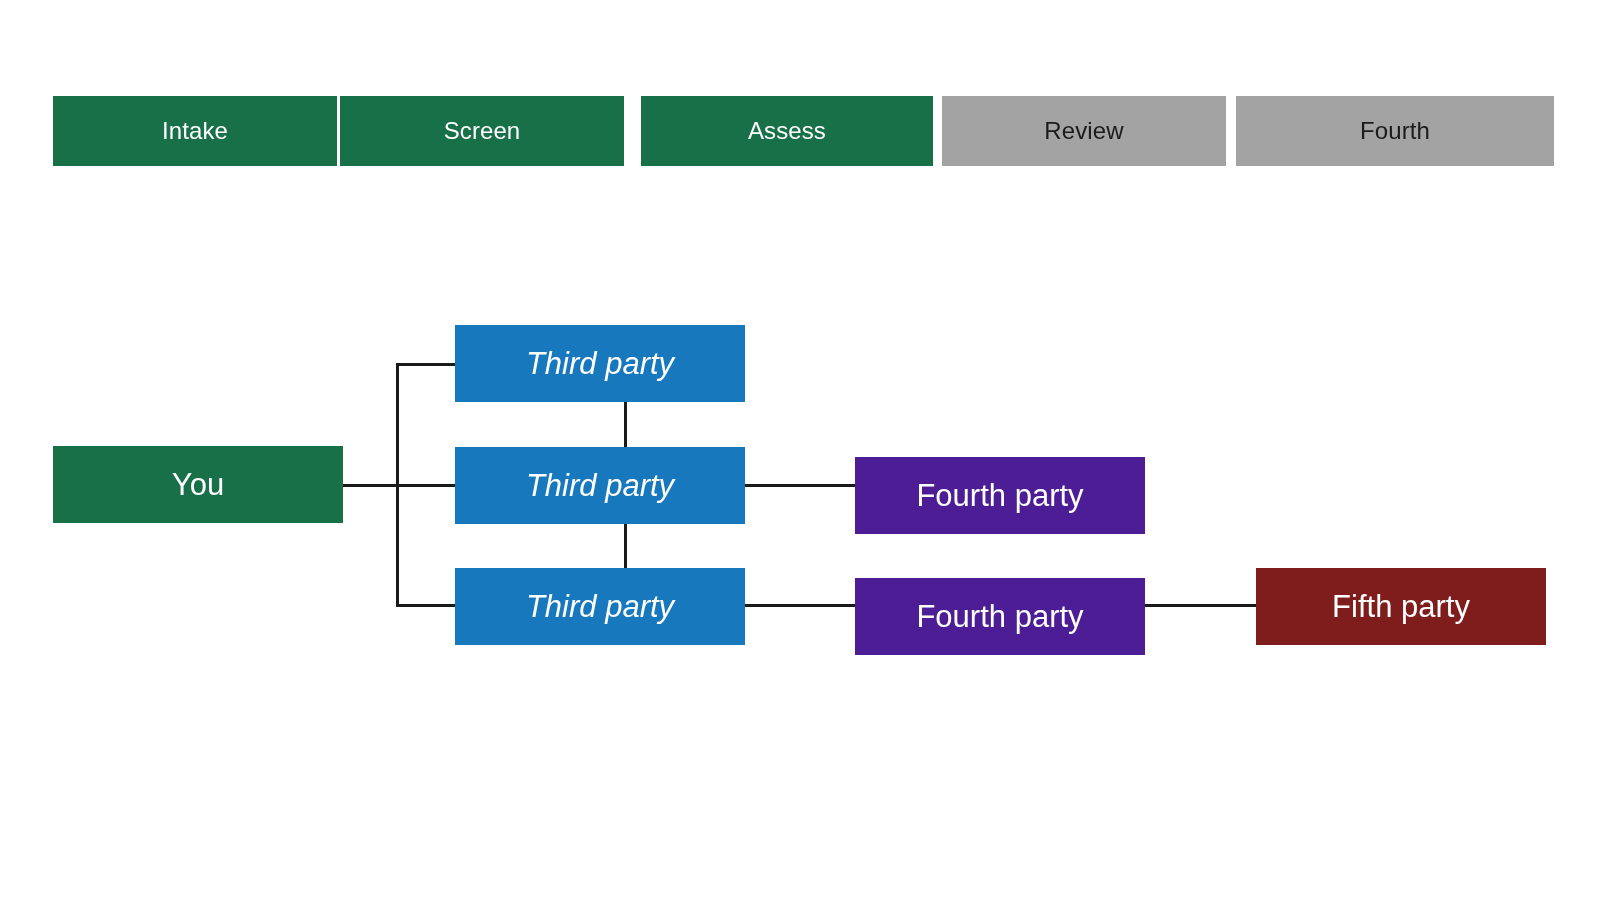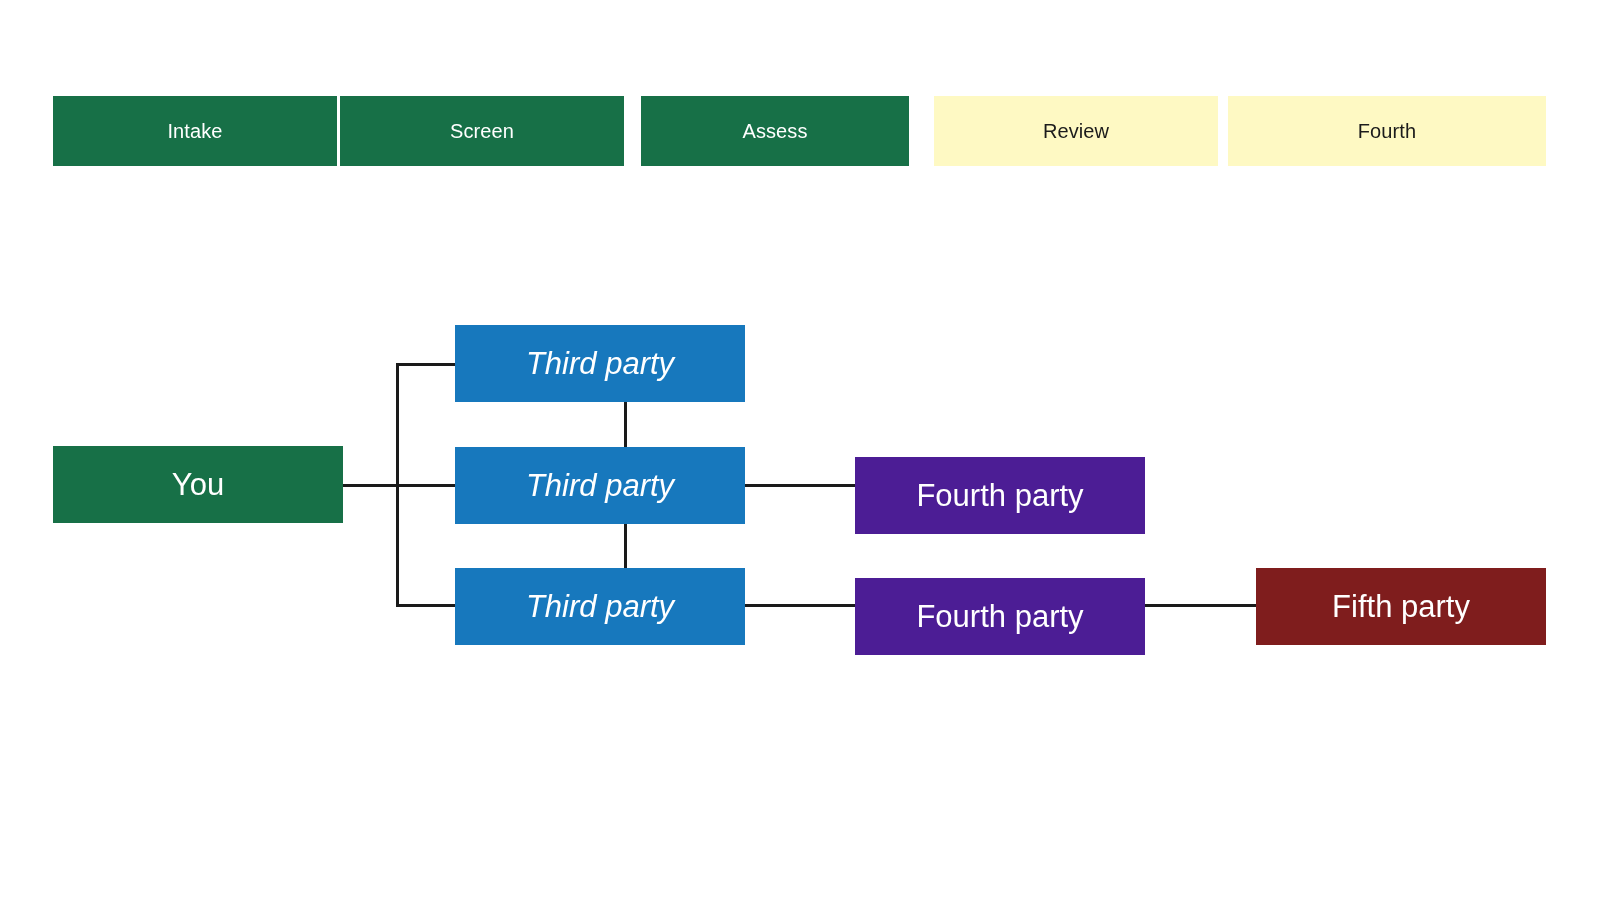--- a/index.html
+++ b/index.html
@@ -22,33 +22,34 @@
   }
 
   
   .stage {
     position: absolute;
     top: 96px;
     height: 70px;
     display: flex;
     align-items: center;
     justify-content: center;
-    font-size: 20px;
+    font-size: 24px;
     line-height: 1;
     letter-spacing: 0.1px;
     box-sizing: border-box;
     user-select: none;
   }
   .stage.active {
     background: #177047;
     color: #ffffff;
   }
   .stage.inactive {
-    background: #fef9c3;
+    background: #a3a3a3;
     color: #1b1b1b;
+    margin-left: 8px;
   }
 
   
   .node {
     position: absolute;
     width: 290px;
     height: 77px;
     display: flex;
     align-items: center;
     justify-content: center;
@@ -76,21 +77,21 @@
 
 <div id="canvas">
 
   <div>
     <div class="stage active" style="left:53px; width:284px;">
       <span>Intake</span>
     </div>
     <div class="stage active" style="left:340px; width:284px;">
       <span>Screen</span>
     </div>
-    <div class="stage active" style="left:641px; width:268px;">
+    <div class="stage active" style="left:641px; width:292px;">
       <span>Assess</span>
     </div>
     <div class="stage inactive" style="left:934px; width:284px;">
       <span>Review</span>
     </div>
     <div class="stage inactive" style="left:1228px; width:318px;">
       <span>Fourth</span>
     </div>
   </div>
 

